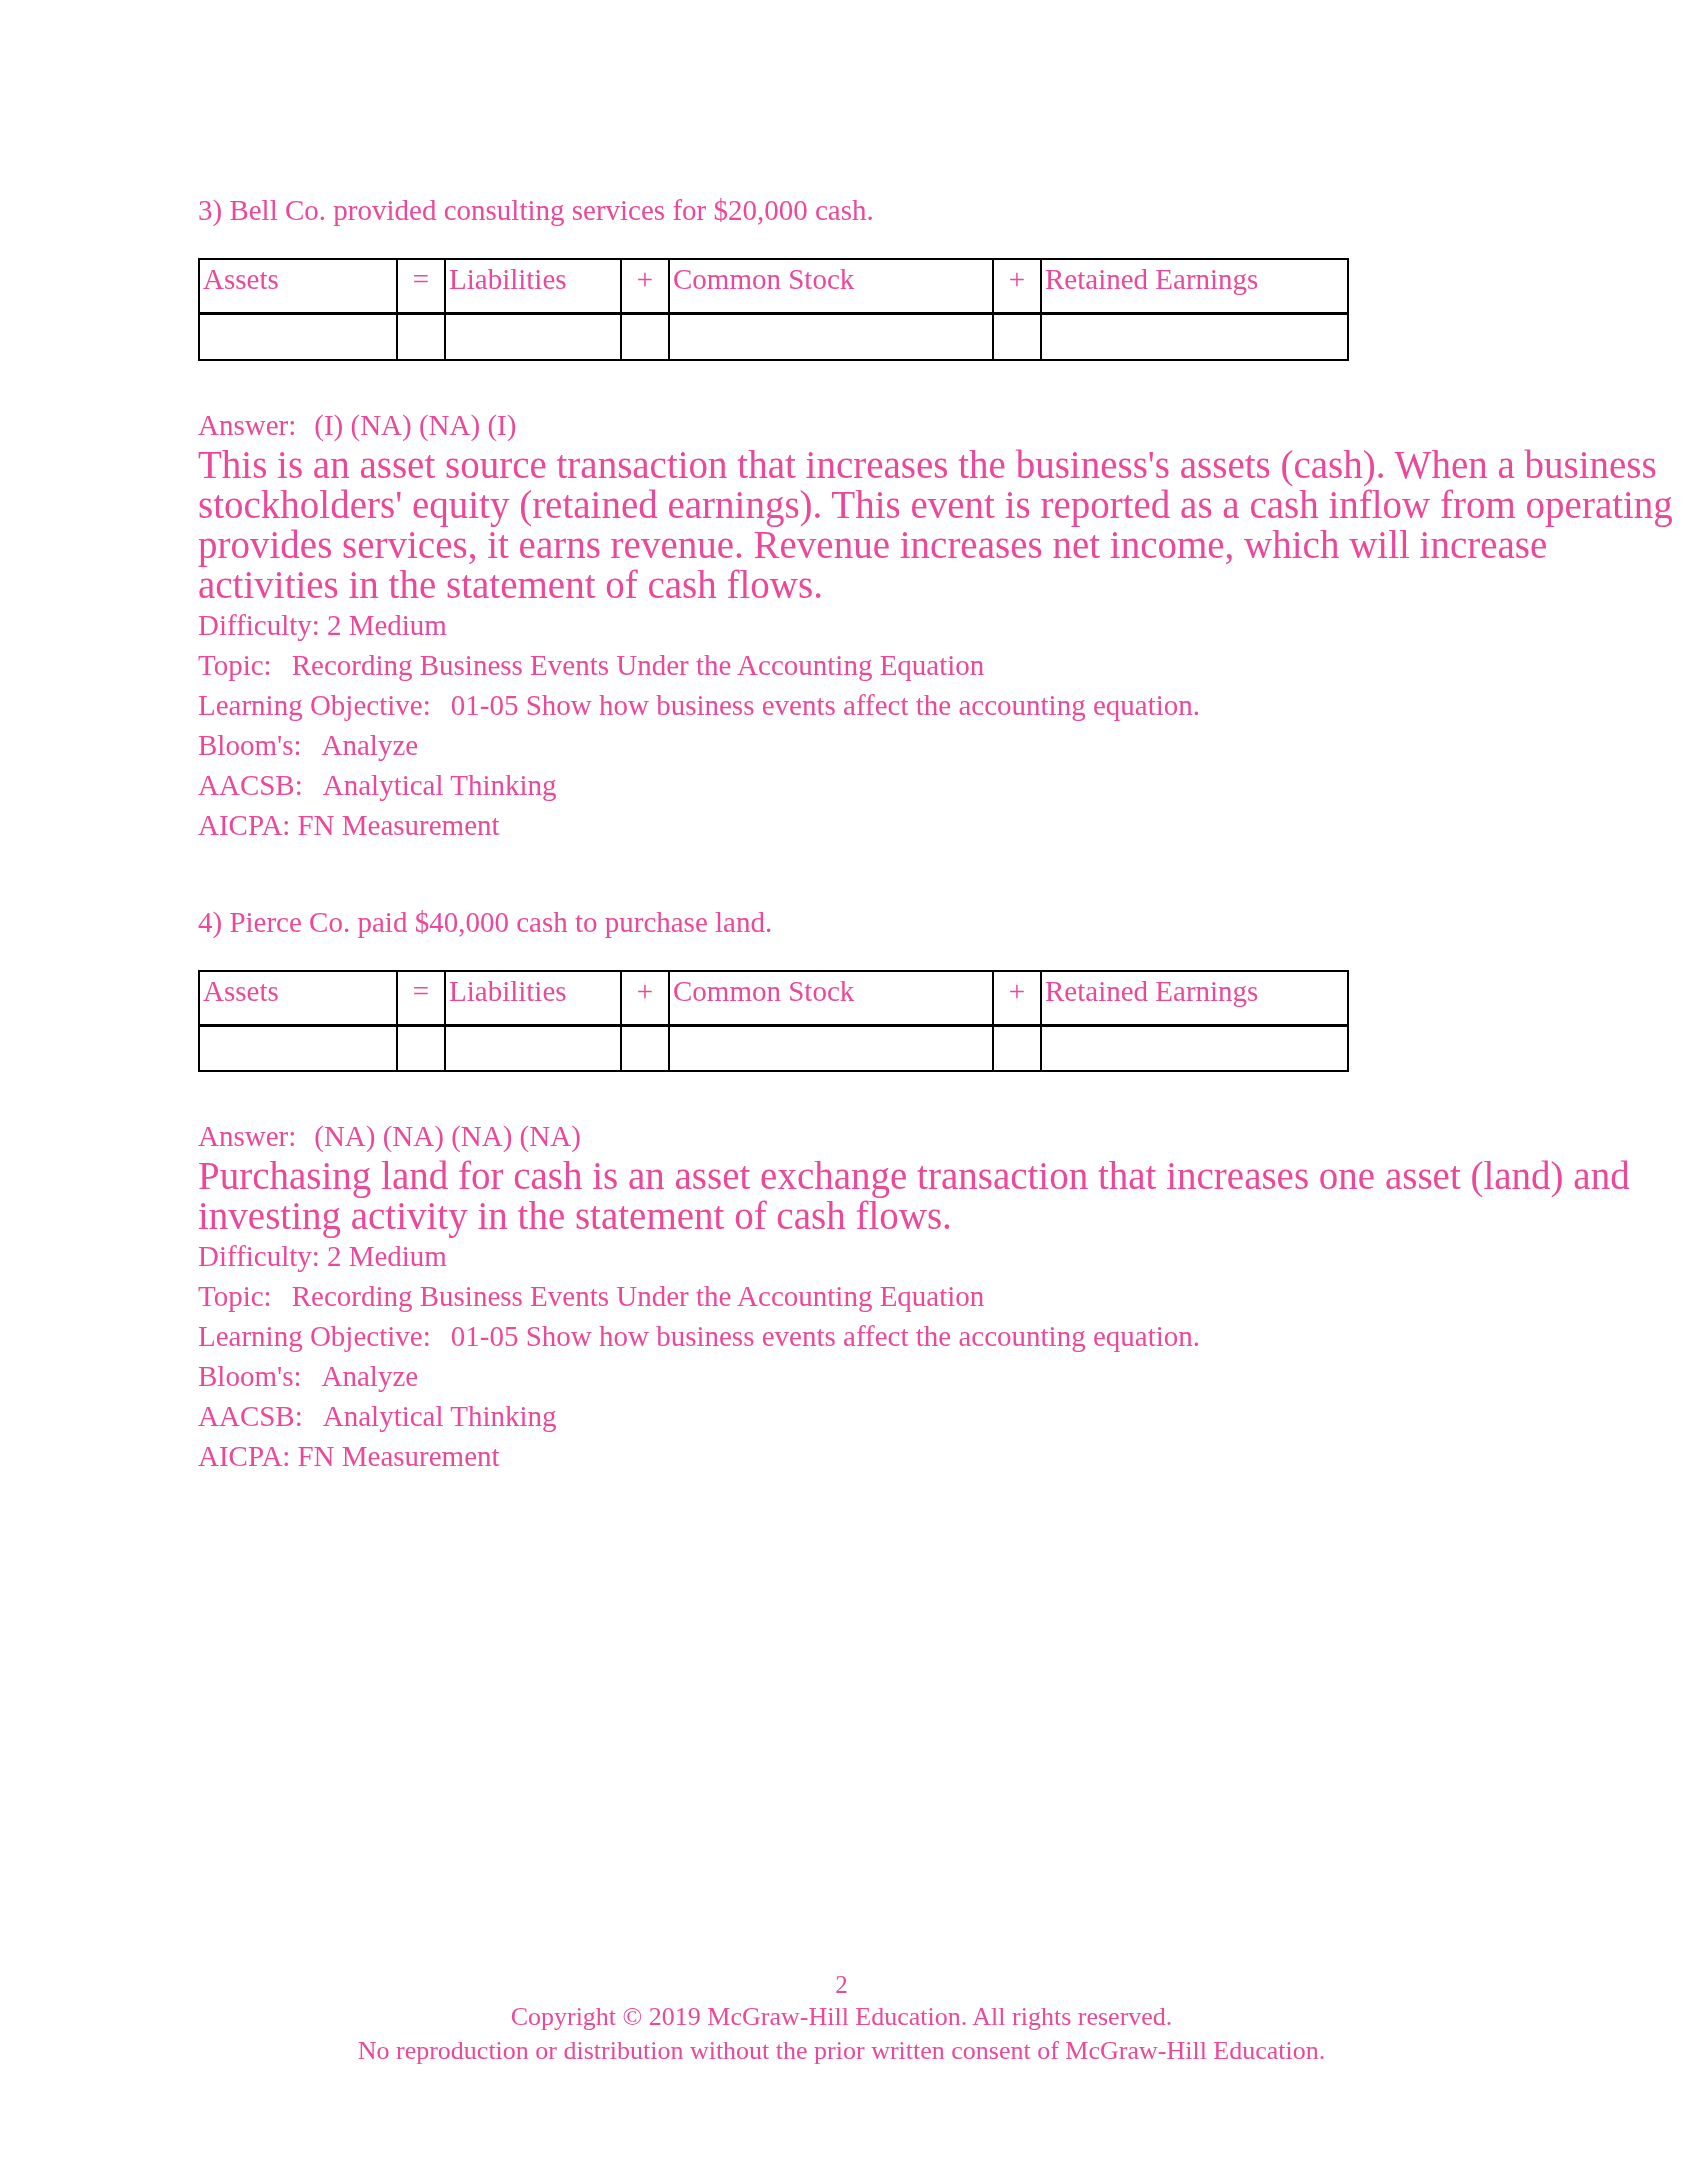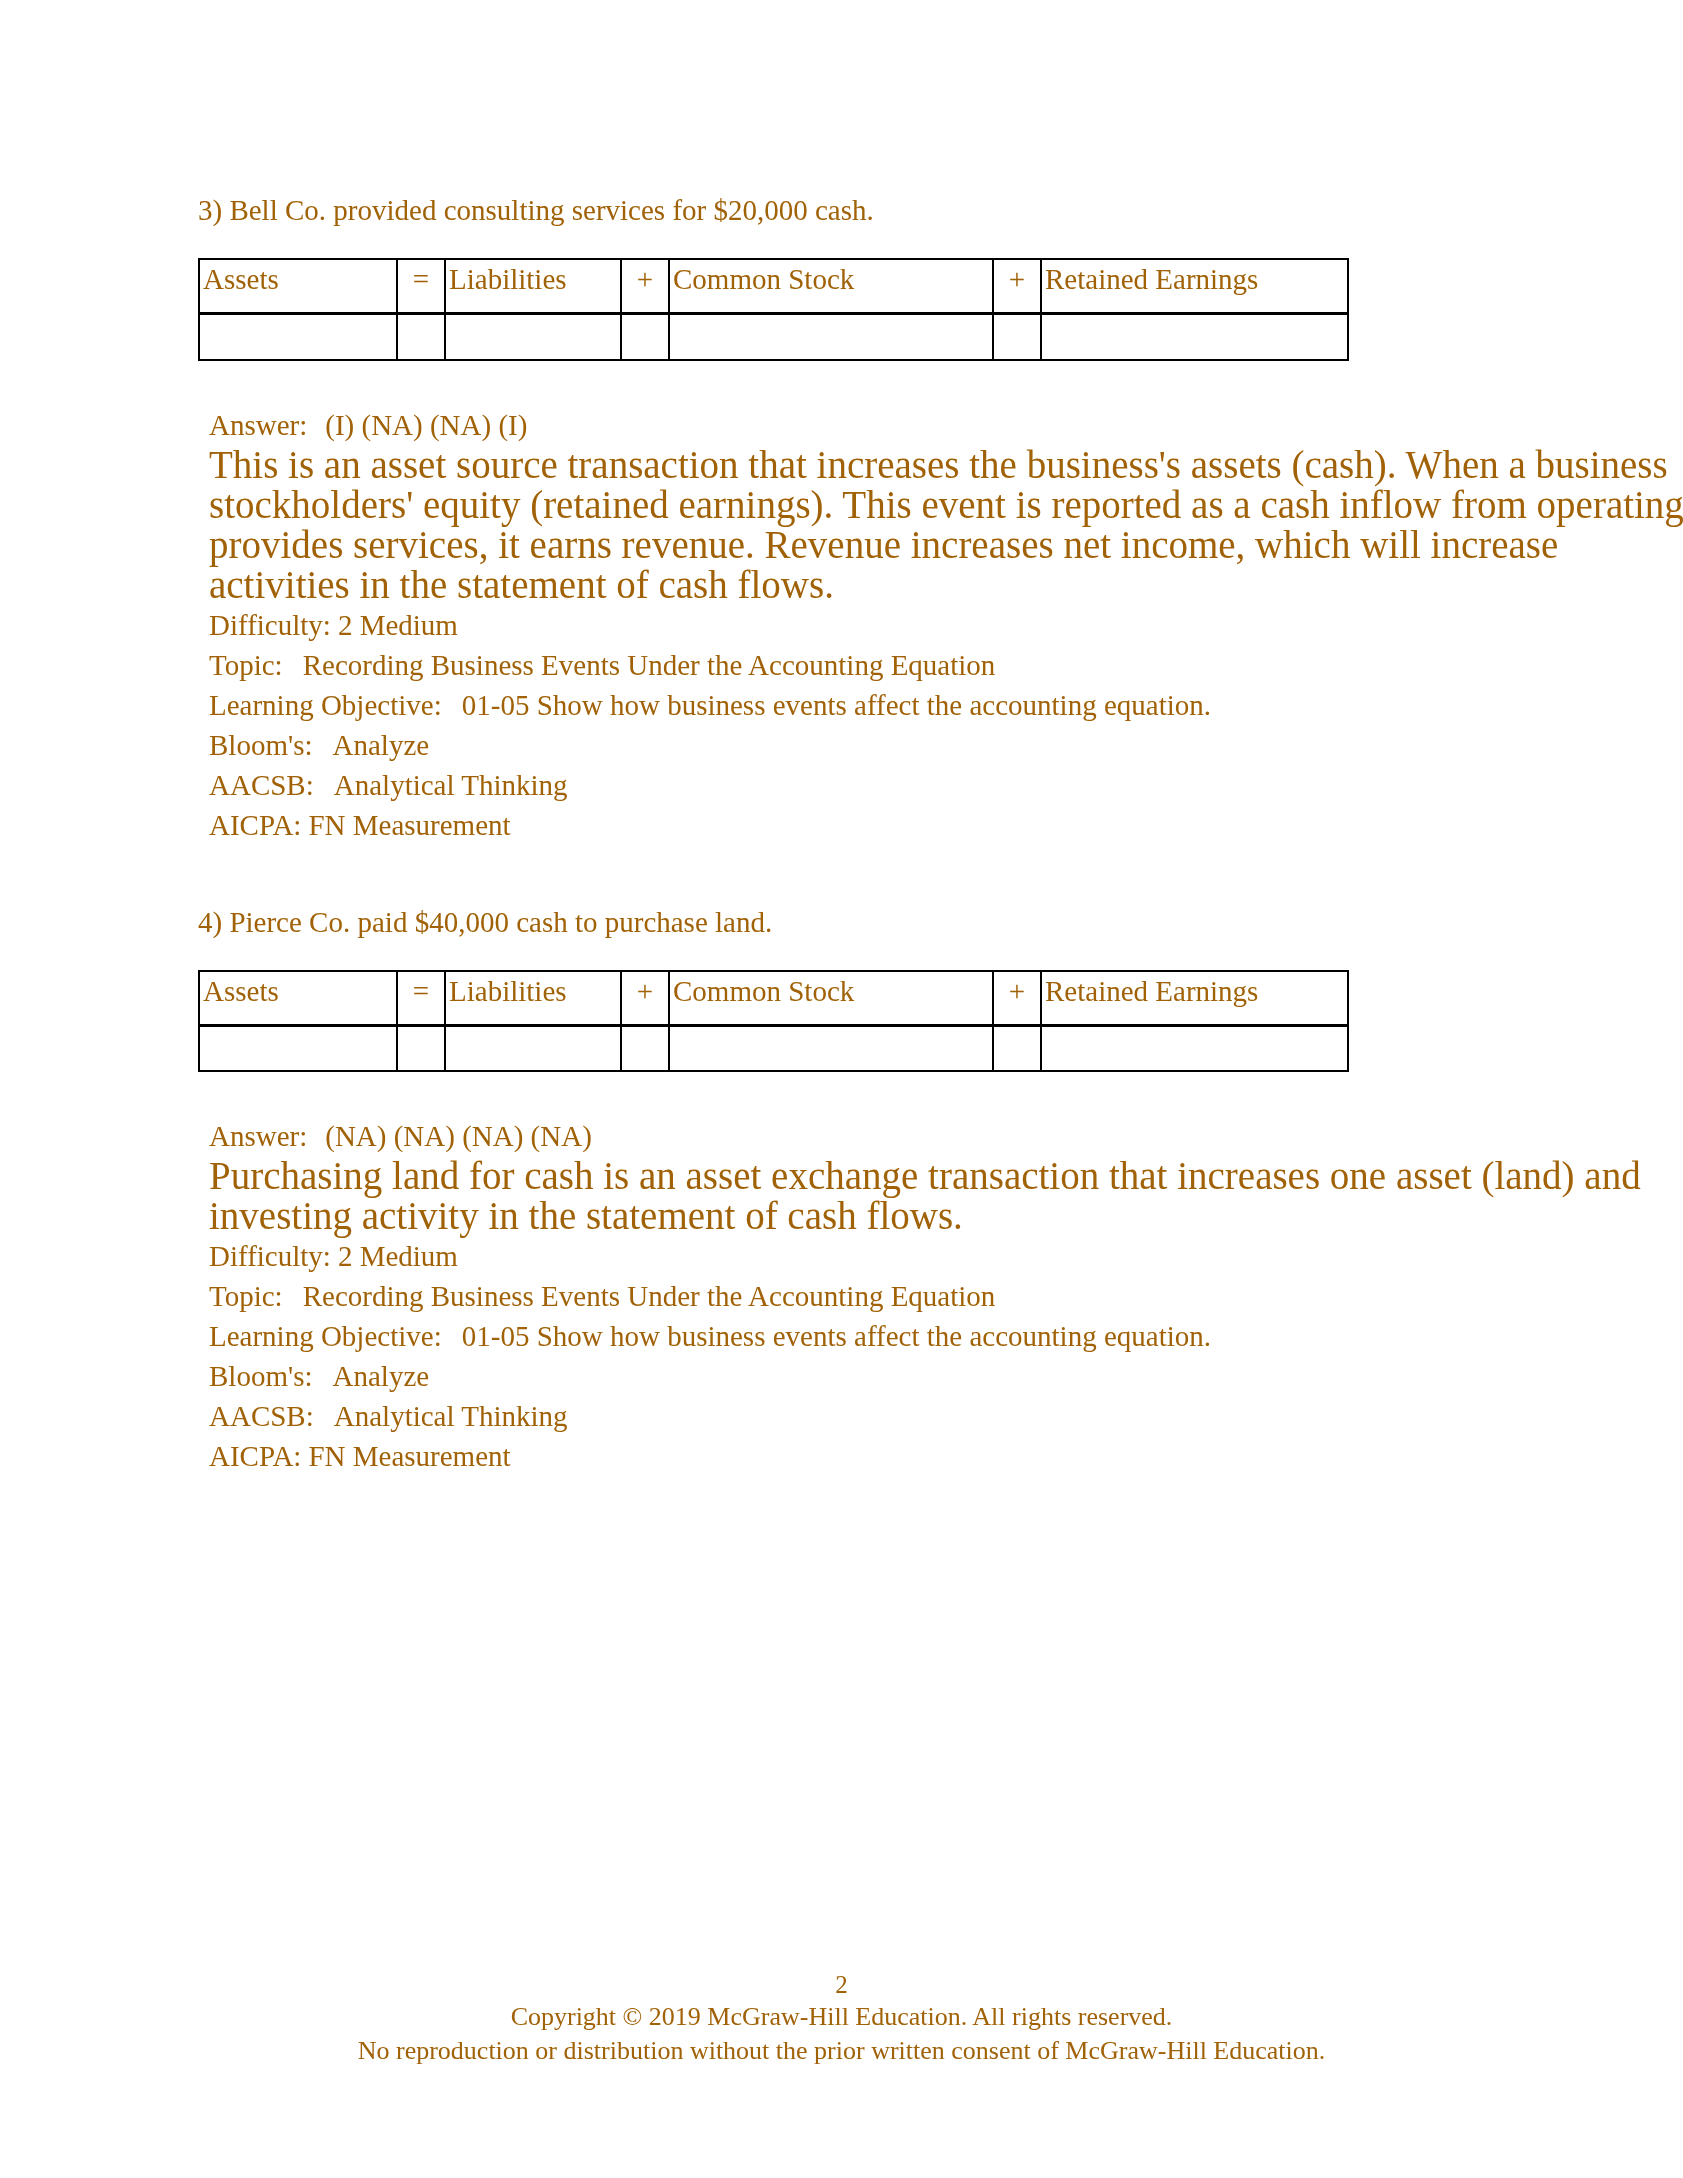--- a/index.html
+++ b/index.html
@@ -6,21 +6,21 @@
     margin: 0;
     padding: 0;
     background: #ffffff;
   }
   .page {
     position: relative;
     width: 1683px;
     height: 2178px;
     background: #ffffff;
     font-family: "Liberation Serif", "DejaVu Serif", serif;
-    color: #a16207;
+    color: #ec4899;
     box-sizing: border-box;
     overflow: hidden;
     text-decoration: underline;
   }
   .content {
     position: absolute;
     left: 198px;
     top: 190px;
     width: 1287px;
   }
@@ -61,21 +61,20 @@
   .col-assets   { width: 198px; }
   .col-op1      { width: 48px;  }
   .col-liab     { width: 176px; }
   .col-op2      { width: 48px;  }
   .col-cs       { width: 324px; }
   .col-op3      { width: 48px;  }
   .col-re       { width: 307px; }
 
   .answer-block {
     margin-top: 44px;
-    margin-left: 11px;
   }
   .answer-line {
     font-size: 29px;
     line-height: 40px;
     white-space: nowrap;
   }
   .answer-label-gap { display: inline-block; width: 18px; }
 
   .explanation {
     font-size: 39px;

